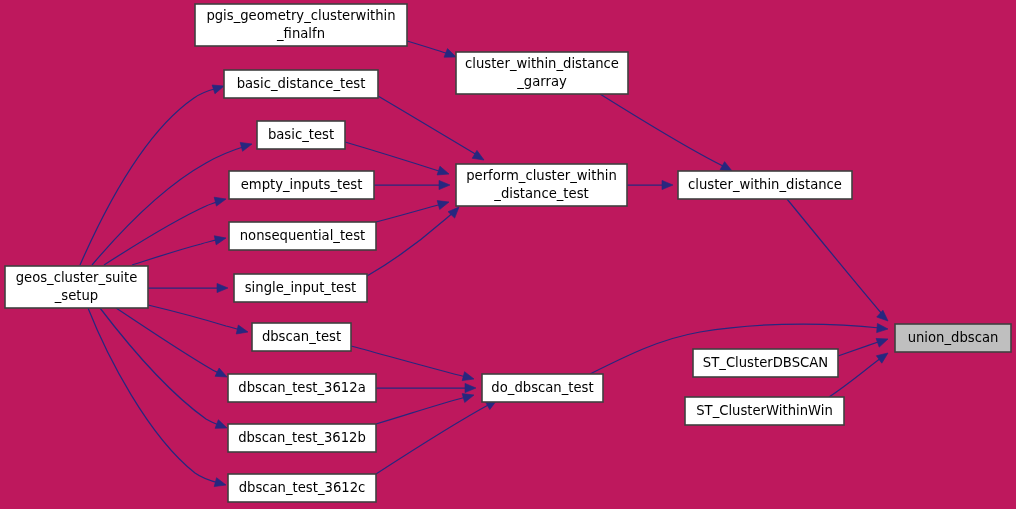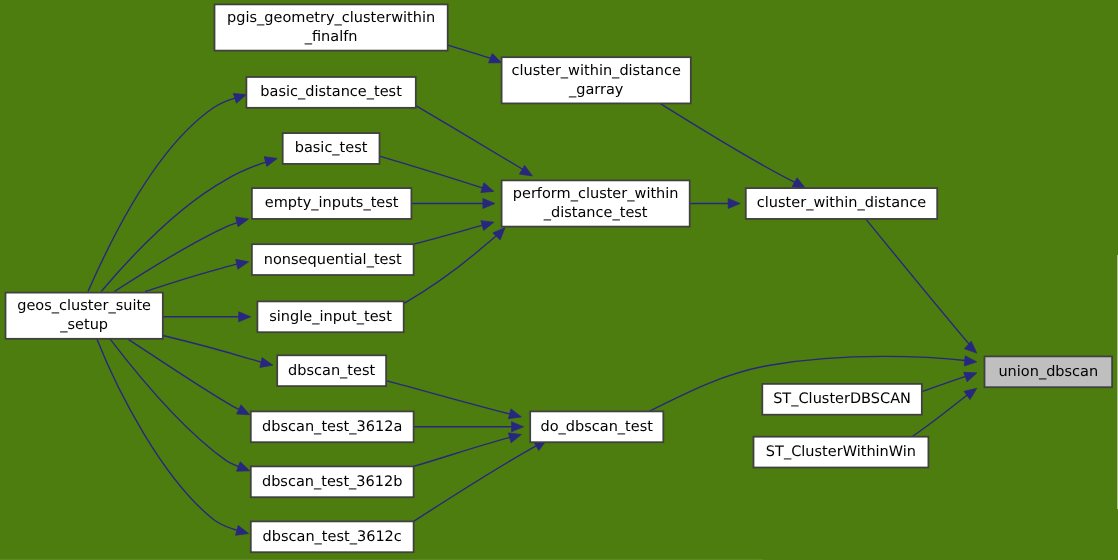--- a/index.html
+++ b/index.html
@@ -11,21 +11,21 @@
   body {
     font-family: "DejaVu Sans", "Liberation Sans", sans-serif;
     width: 1016px;
     height: 509px;
     overflow: hidden;
   }
   #graph-root {
     position: relative;
     width: 1016px;
     height: 509px;
-    background: #4d7c0f;
+    background: #be185d;
   }
   svg#callgraph {
     display: block;
     width: 1016px;
     height: 509px;
   }
   .node-box {
     fill: #ffffff;
     stroke: #404040;
     stroke-width: 1.6;

